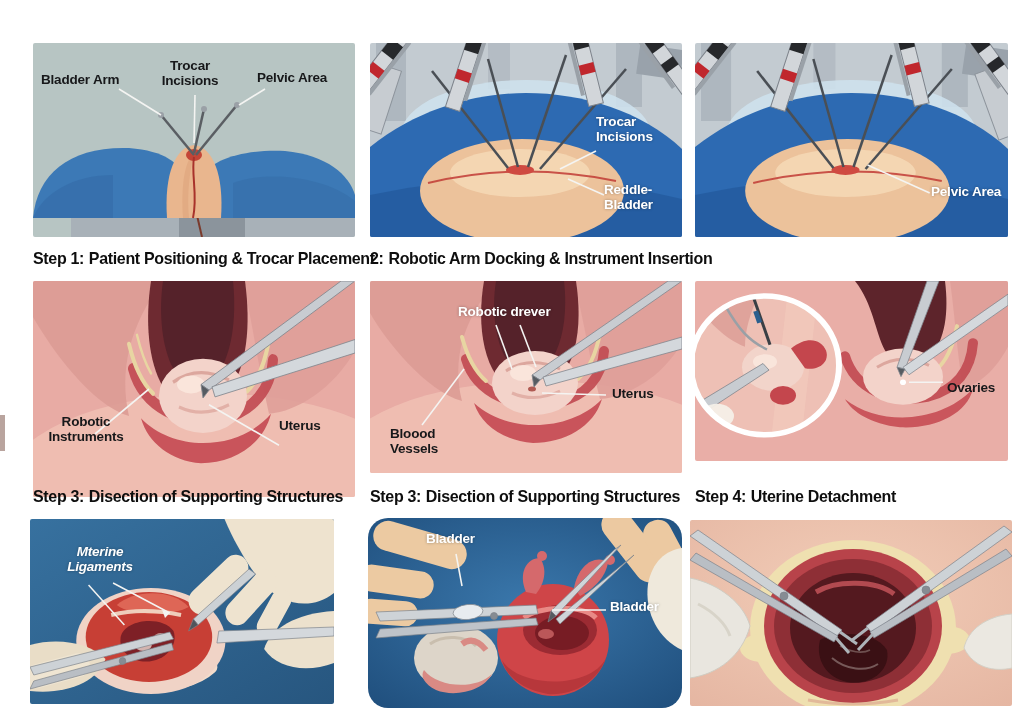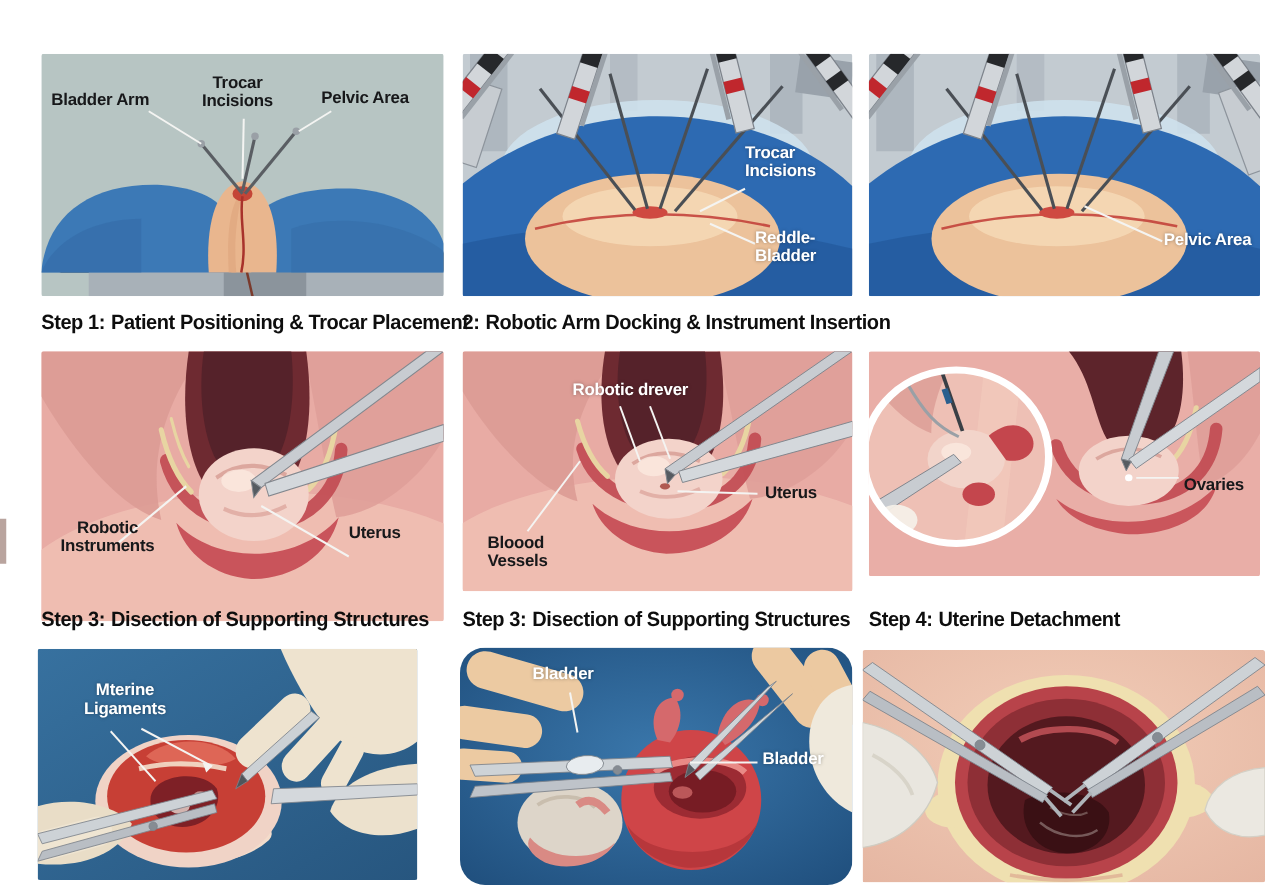--- a/index.html
+++ b/index.html
@@ -320,21 +320,21 @@
   <div class="caption" style="left:33px;top:487px;">
     <span class="pfx">Step 3:</span><span class="txt">Disection of Supporting Structures</span>
   </div>
   <div class="caption" style="left:370px;top:487px;">
     <span class="pfx">Step 3:</span><span class="txt">Disection of Supporting Structures</span>
   </div>
   <div class="caption" style="left:695px;top:487px;">
     <span class="pfx">Step 4:</span><span class="txt">Uterine Detachment</span>
   </div>
 
-  <figure class="panel" style="left:30px;top:519px;width:304px;height:185px;">
+  <figure class="panel" style="left:30px;top:519px;width:304px;height:185px;font-style:italic;">
     <svg viewBox="0 0 322 185" preserveAspectRatio="none">
       <defs>
         <linearGradient id="blueBg7" x1="0" y1="0" x2="1" y2="1">
           <stop offset="0" stop-color="#37719f"></stop>
             <stop offset="1" stop-color="#27567f"></stop>
         </linearGradient>
       </defs>
       <rect width="322" height="185" fill="url(#blueBg7)"></rect>
       <g>
         <path d="M70,140 C90,170 162,174 192,148" stroke="#f3dccb" stroke-width="13" fill="none" stroke-linecap="round"></path>

